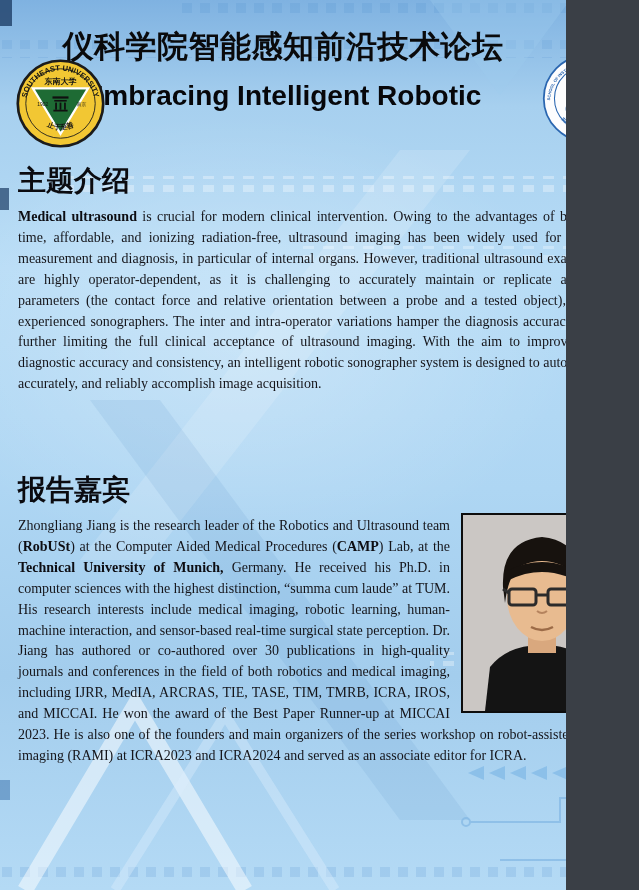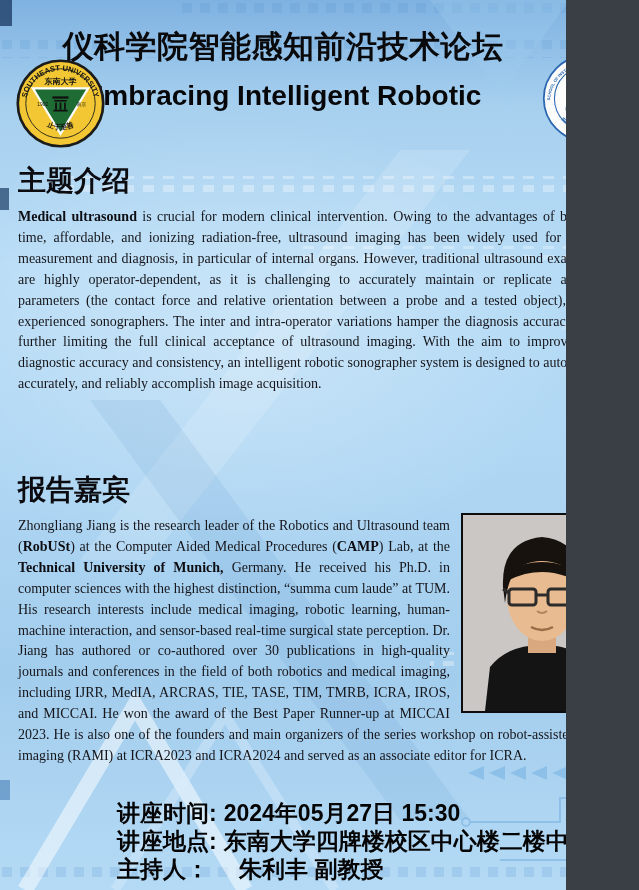--- a/index.html
+++ b/index.html
@@ -171,19 +171,14 @@
           <line x1="46" y1="78" x2="40" y2="74"></line>
           <line x1="112" y1="78" x2="118" y2="74"></line>
         </g>
         <path d="M74,96 Q79,100 84,96" fill="none" stroke="#b5835e" stroke-width="2"></path>
         <path d="M68,112 Q79,118 90,112" fill="none" stroke="#9c6b47" stroke-width="2.5"></path>
       </svg>
     </div>
     <p class="body-text"><span>Zhongliang Jiang is the research leader of the Robotics and Ultrasound team (</span><b>RobUSt</b><span>) at the Computer Aided Medical Procedures (</span><b>CAMP</b><span>) Lab, at the </span><b>Technical University of Munich,</b><span> Germany. He received his Ph.D. in computer sciences with the highest distinction, “summa cum laude” at TUM. His research interests include medical imaging, robotic learning, human-machine interaction, and sensor-based real-time surgical state perception. Dr. Jiang has authored or co-authored over 30 publications in high-quality journals and conferences in the field of both robotics and medical imaging, including IJRR, MedIA, ARCRAS, TIE, TASE, TIM, TMRB, ICRA, IROS, and MICCAI. He won the award of the Best Paper Runner-up at MICCAI 2023. He is also one of the founders and main organizers of the series workshop on robot-assisted medical imaging (RAMI) at ICRA2023 and ICRA2024 and served as an associate editor for ICRA.</span></p>
   </div>
 
-  <div class="footer">
-    <div><span class="label">讲座时间:</span><span class="value">2024年05月27日 15:30</span></div>
-    <div><span class="label">讲座地点:</span><span class="value">东南大学四牌楼校区中心楼二楼中庭</span></div>
-    <div><span class="label">主持人：</span><span class="value host-value">朱利丰 副教授</span></div>
-  </div>
 
 </div>
 
 </body></html>

